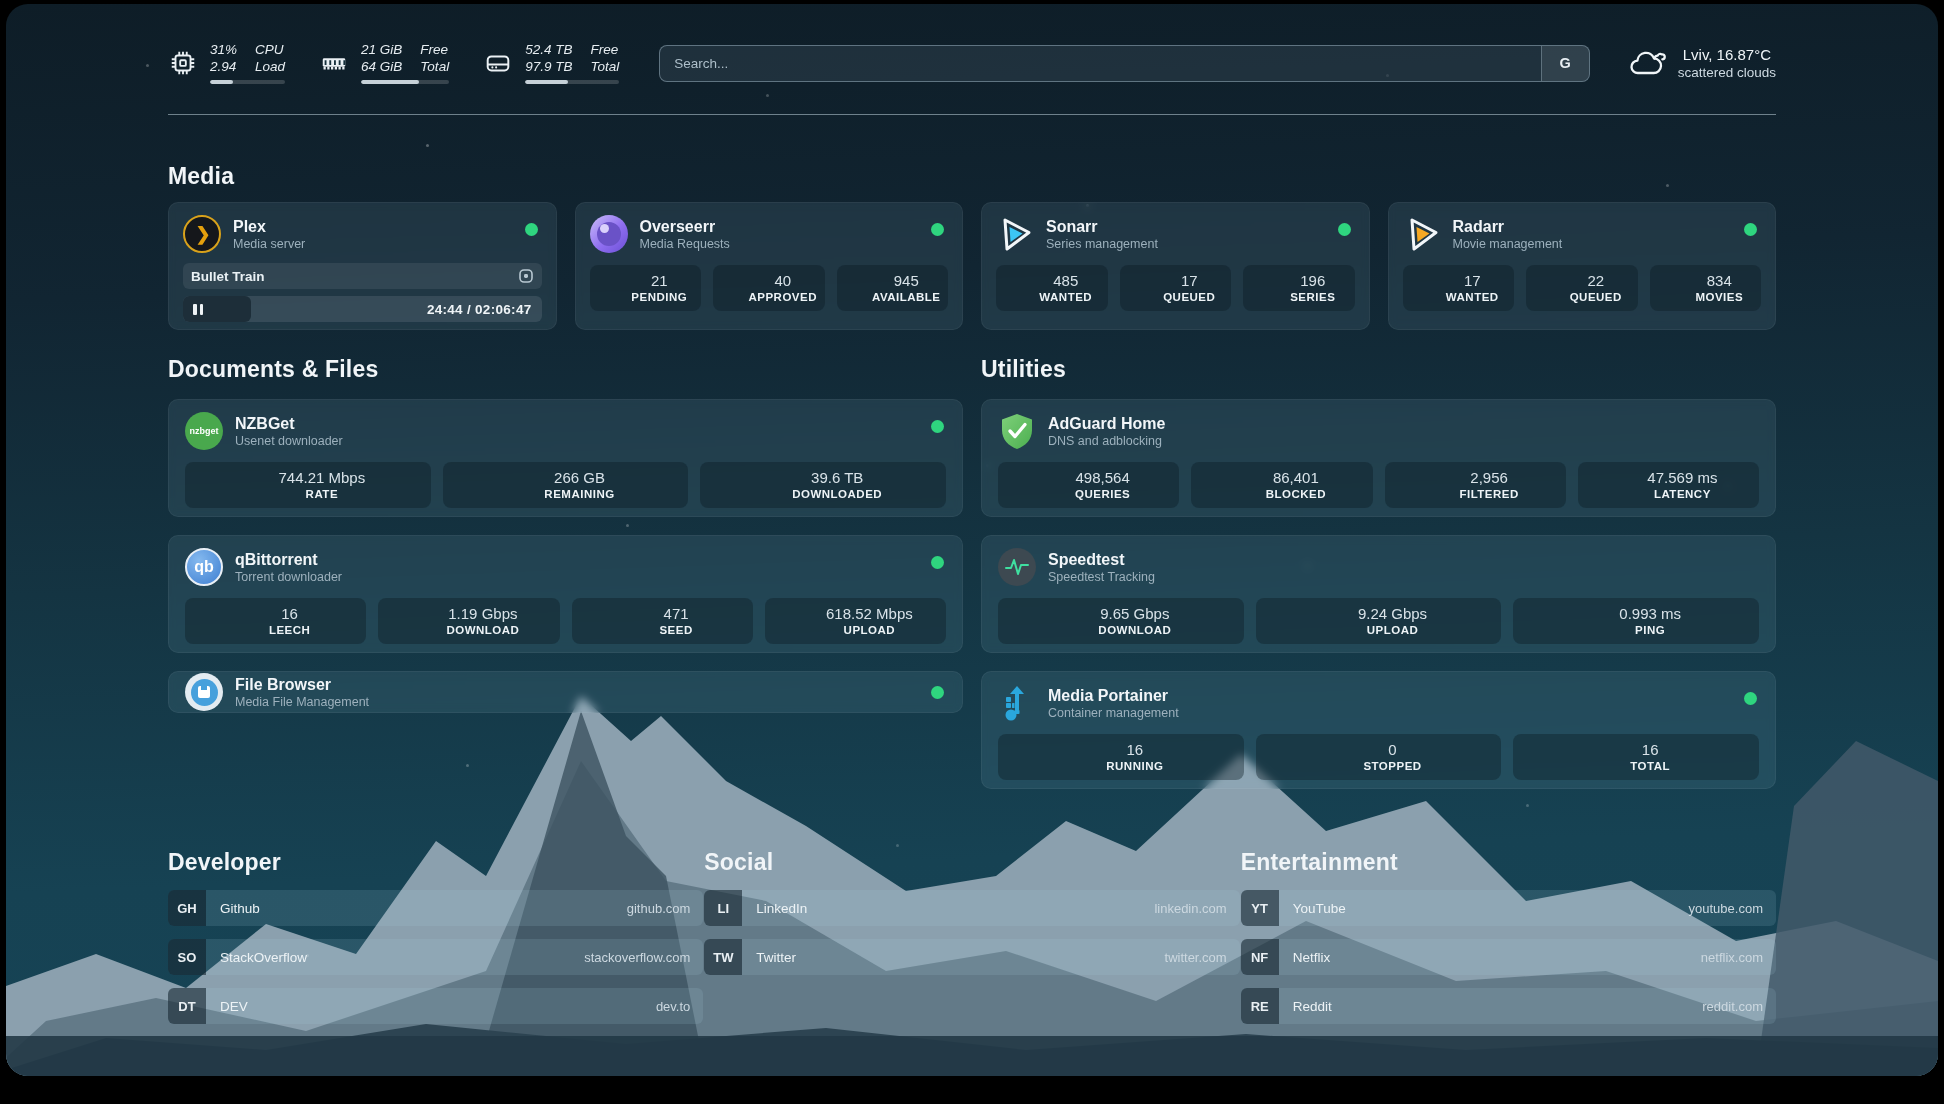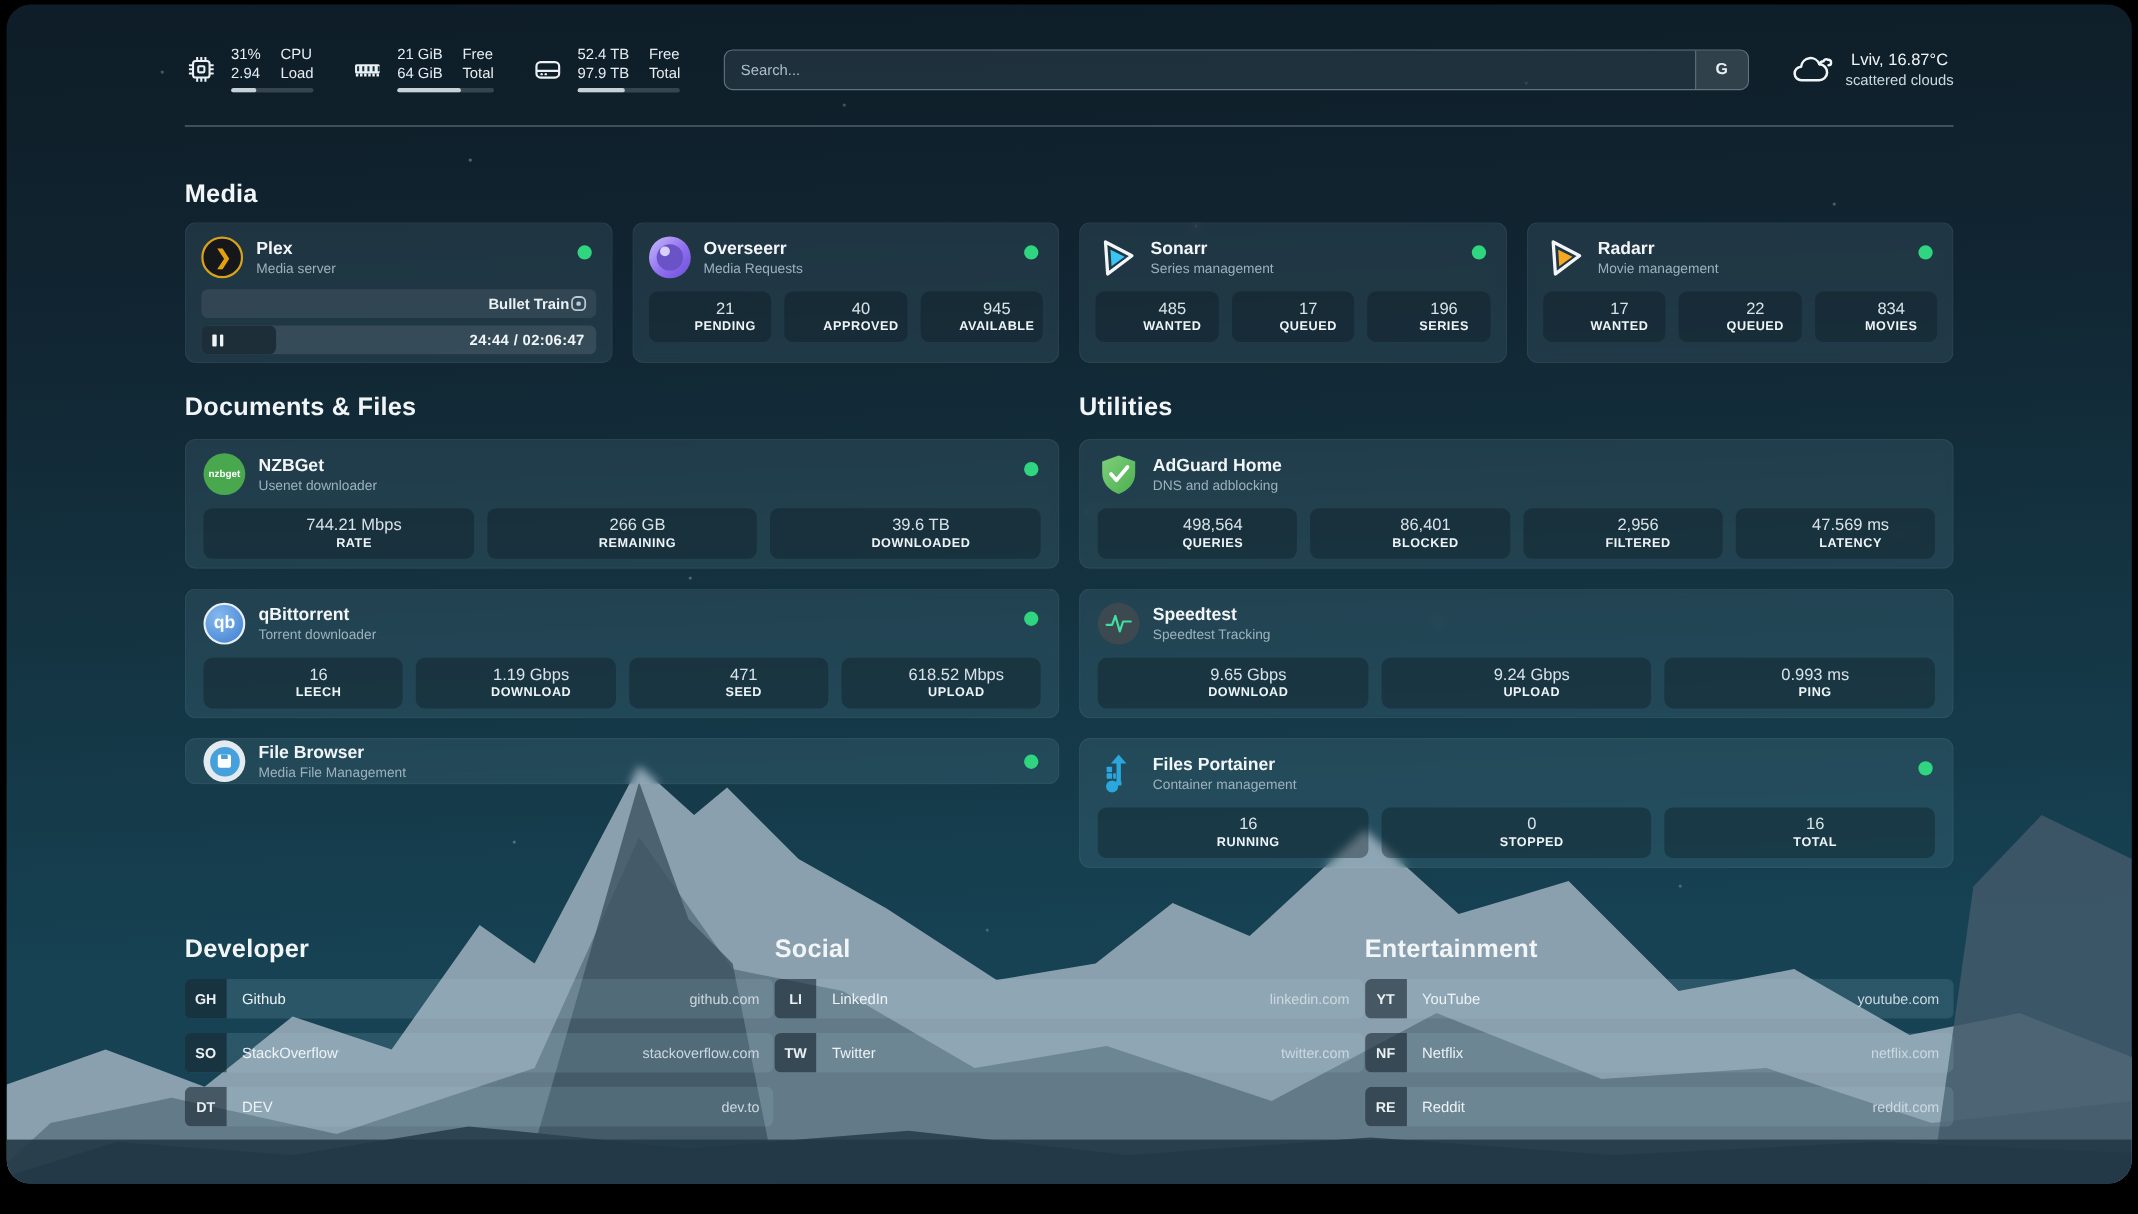--- a/index.html
+++ b/index.html
@@ -16,21 +16,21 @@
       1300px 560px 0 rgba(255,255,255,.22), 1720px 480px 0 rgba(255,255,255,.2), 460px 760px 0 rgba(255,255,255,.25),
       890px 840px 0 rgba(255,255,255,.2), 1520px 800px 0 rgba(255,255,255,.22), 300px 950px 0 rgba(255,255,255,.18); }
   .content{ position:relative; z-index:2; padding:0 162px; }
   
   .topbar{ display:flex; align-items:center; margin-top:38px; }
   .sysgroup{ display:flex; align-items:center; margin-right:34px; }
   .sysgroup .sicon{ margin-right:12px; display:flex; }
   .syscols{ display:flex; flex-direction:column; }
   .sysrows{ display:flex; gap:18px; }
   .scol{ display:flex; flex-direction:column; gap:2px; }
-  .scol span{ font-size:13.5px; color:#e7edf1; line-height:15px; }
+  .scol span{ font-size:13.5px; color:#e7edf1; line-height:15px;font-style:italic; }
   .sbar{ margin-top:6px; height:4px; border-radius:2px; background:rgba(255,255,255,.17); overflow:hidden; }
   .sbar i{ display:block; height:100%; background:#c6d1d8; border-radius:2px; }
   .searchwrap{ flex:1; display:flex; height:37px; margin:0 38px 0 6px; border:1px solid rgba(150,172,186,.55);
     border-radius:8px; background:rgba(38,55,68,.72); overflow:hidden; }
   .searchwrap input{ flex:1; background:transparent; border:none; outline:none; padding:0 14px;
     font-size:13.5px; color:#dfe8ee; font-family:"Liberation Sans",sans-serif; }
   .searchwrap input::placeholder{ color:#aebfca; }
   .gbtn{ width:48px; border:none; border-left:1px solid rgba(150,172,186,.45); background:rgba(255,255,255,.08);
     color:#e8eef3; font-size:14.5px; font-weight:700; cursor:pointer; font-family:"Liberation Sans",sans-serif; }
   .weather{ display:flex; align-items:center; gap:12px;text-align:center; }
@@ -58,21 +58,21 @@
   .appdesc{ font-size:12.5px; color:#9db1bd; line-height:13px; }
   .dot{ position:absolute; top:20px; right:18px; width:13px; height:13px; border-radius:50%; background:#2fd57f; }
   .dot.mid{ top:50%; margin-top:-6px; }
   .tiles{ display:flex; gap:12px; margin-top:12px; }
   .tile{ flex:1; background:rgba(10,26,35,.38); border-radius:8px; height:46px; display:flex; flex-direction:column;
     align-items:center; justify-content:center; gap:3px;padding-left:28px; }
   .tile .tv{ font-size:15px; color:#d9e3e9; line-height:15px; }
   .tile .tl{ font-size:11.5px; font-weight:700; color:#eef4f7; letter-spacing:.5px; line-height:12px; }
   
   .nowplaying{ margin-top:10px; height:26px; background:rgba(255,255,255,.08); border-radius:6px;
-    display:flex; align-items:center; padding:0 8px;text-align:right; }
+    display:flex; align-items:center; padding:0 8px; }
   .nowplaying .nptitle{ font-size:13.5px; font-weight:600; color:#eaf1f5; flex:1; }
   .plexprog{ margin-top:7px; height:26px; background:rgba(255,255,255,.10); border-radius:6px; position:relative;
     display:flex; align-items:center; overflow:hidden; }
   .plexprog .pfill{ position:absolute; left:0; top:0; bottom:0; background:rgba(9,23,32,.55); border-radius:6px; }
   .pausebtn{ position:relative; z-index:1; background:transparent; border:none; padding:0 0 0 10px; display:flex; gap:3px; cursor:pointer; }
   .pausebtn i{ width:3.5px; height:11px; background:#eef3f6; border-radius:1px; }
   .ptime{ position:relative; z-index:1; margin-left:auto; padding-right:10px; font-size:13.5px; font-weight:700; color:#f0f5f8; letter-spacing:.3px; }
   
   .cicon{ width:38px; height:38px; border-radius:50%; flex:none; display:flex; align-items:center; justify-content:center; position:relative; }
   .plexic{ background:#15171b; border:2px solid #d9a21b; }
@@ -496,21 +496,21 @@
                 <svg width="38" height="38" viewBox="0 0 38 38" fill="#2aa7dd">
                   <path d="M19 2 L26 10 H21 V26 H17 V10 H12 Z"></path>
                   <rect x="8" y="13" width="5" height="5" rx="0.8"></rect>
                   <rect x="8" y="19" width="5" height="5" rx="0.8"></rect>
                   <rect x="14" y="19" width="2.5" height="5" rx="0.6"></rect>
                   <circle cx="13" cy="31" r="5.5"></circle>
                   <rect x="16.5" y="26" width="5" height="4" rx="0.8"></rect>
                 </svg>
               </span>
               <div class="apptitles">
-                <span class="appname">Files Portainer</span>
+                <span class="appname">Media Portainer</span>
                 <span class="appdesc">Container management</span>
               </div>
             </div>
             <span class="dot"></span>
             <div class="tiles">
               <div class="tile">
                   <span class="tv">16</span>
                   <span class="tl">RUNNING</span>
                 </div>
               <div class="tile">

